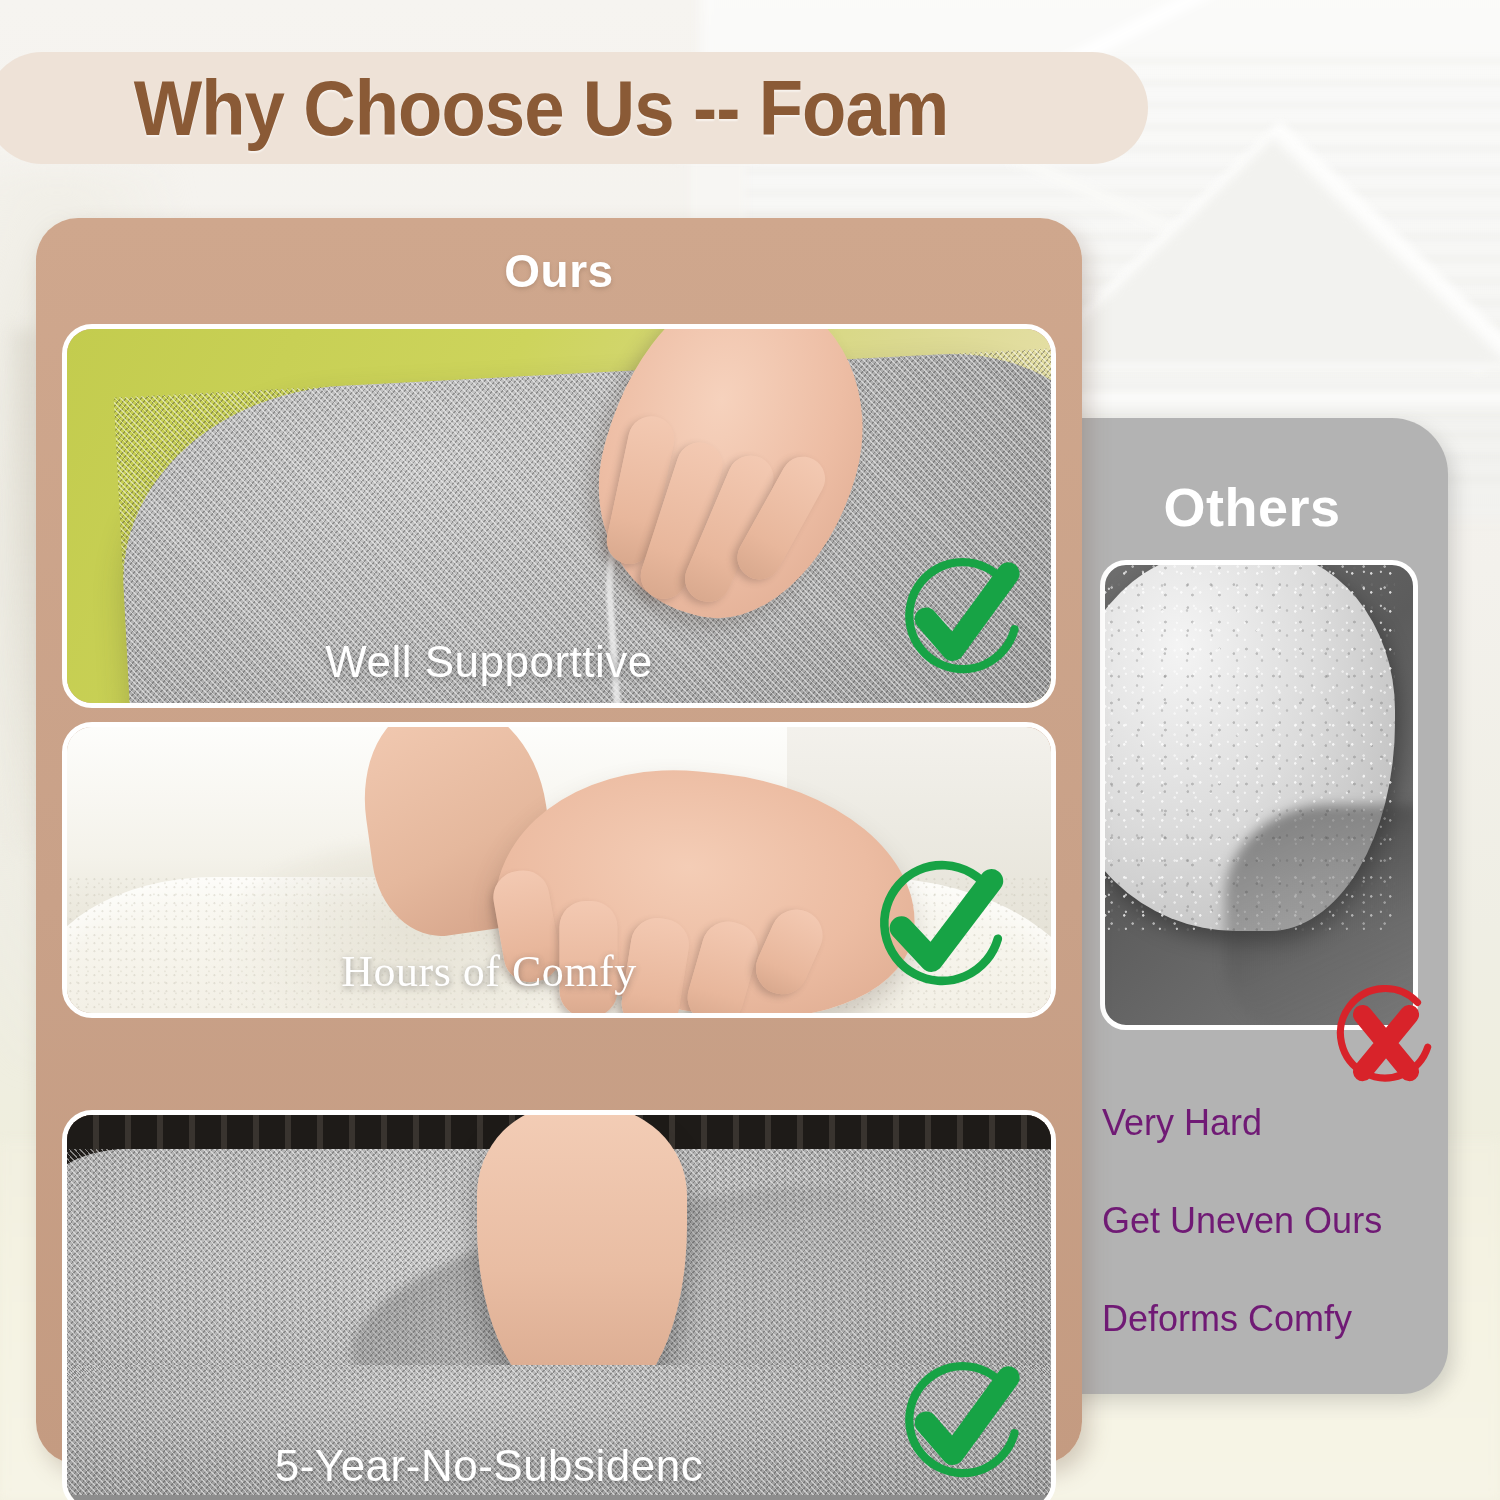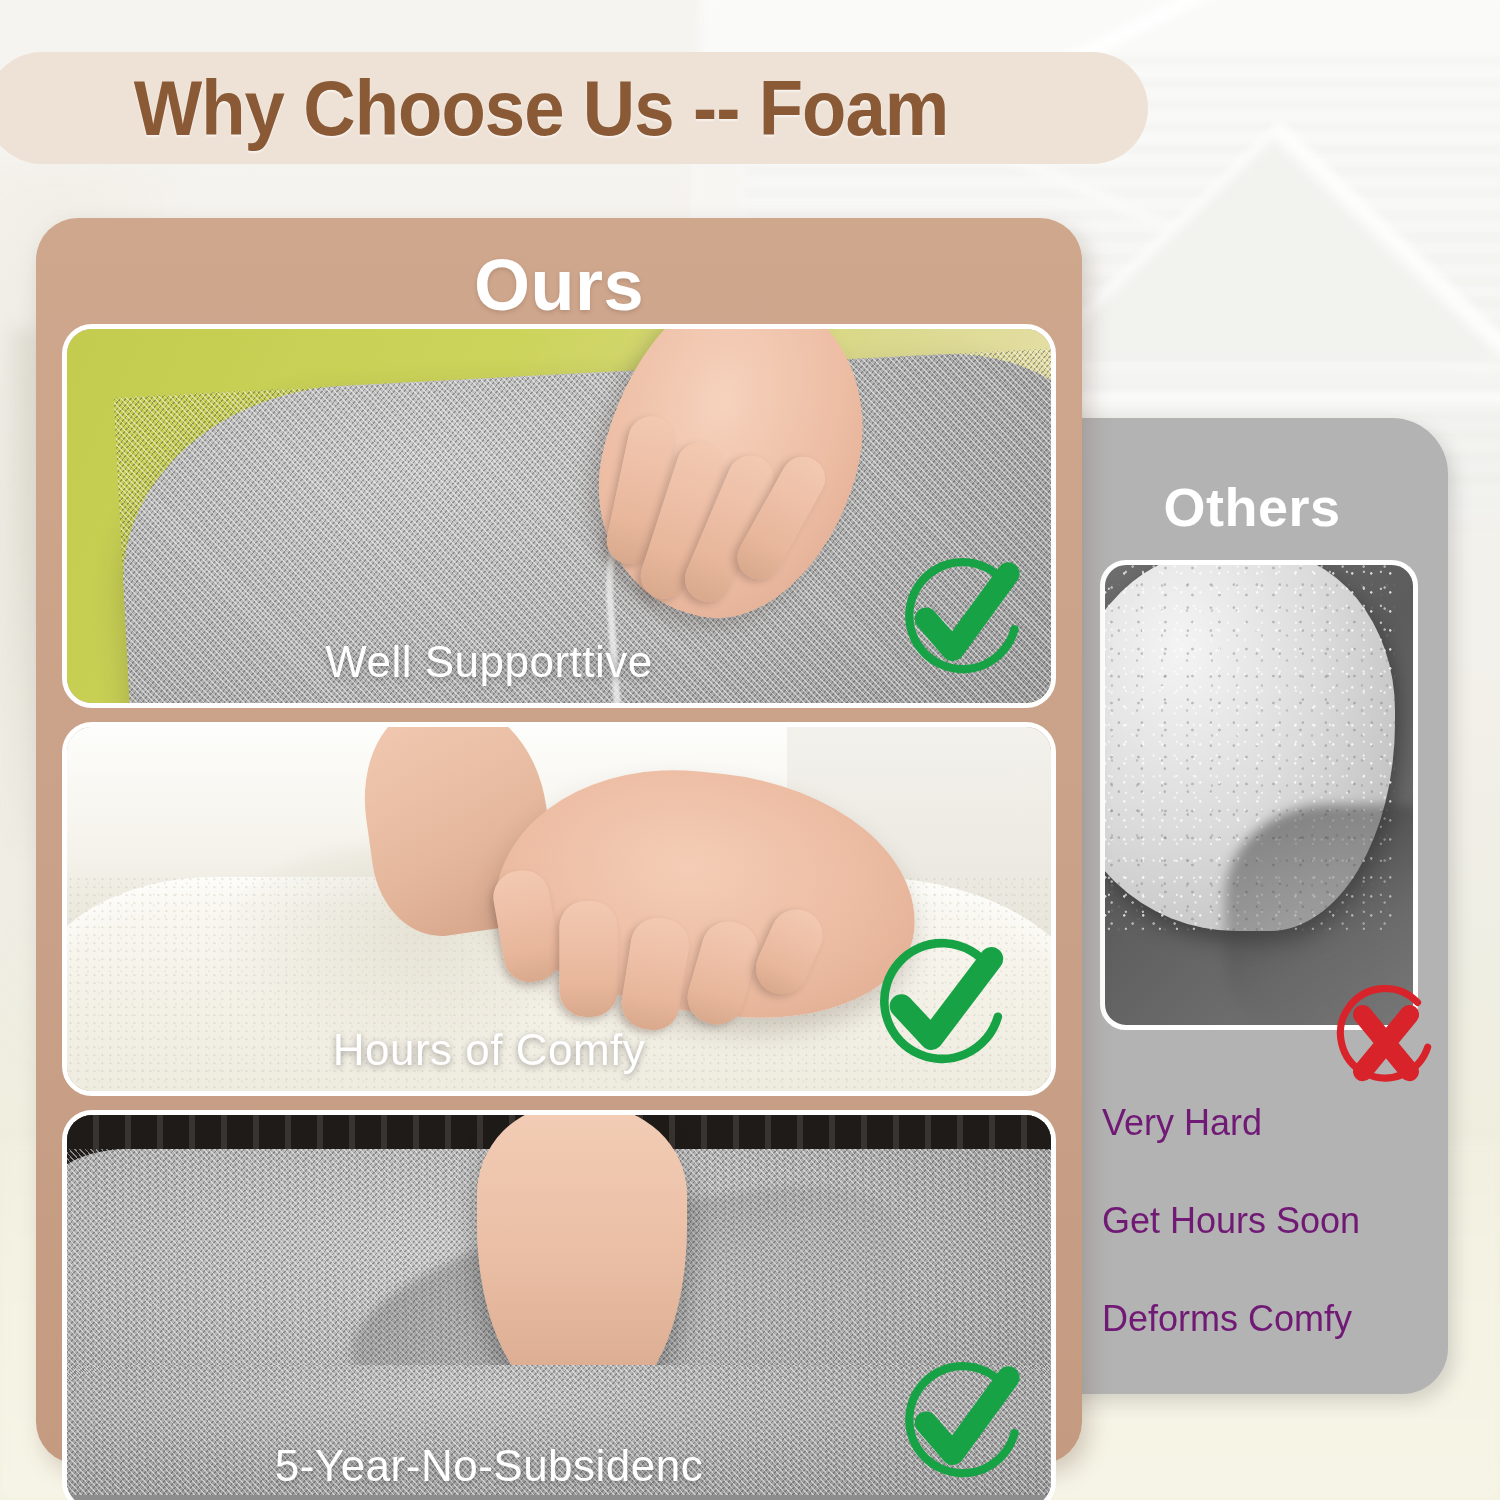--- a/index.html
+++ b/index.html
@@ -238,37 +238,37 @@
     width: 1046px; height: 1246px;
     background: linear-gradient(180deg, #cfa78d 0%, #c9a188 55%, #c49b81 100%);
     border-radius: 42px;
     box-shadow: 7px 10px 22px rgba(120,95,80,0.28);
   }
   .ours-title {
     position: absolute;
     left: 0; top: 26px;
     width: 100%;
     text-align: center;
-    font-size: 72px;
+    font-size: 46px;
     font-weight: bold;
     color: #ffffff;
     letter-spacing: 0.5px;
     text-shadow: 0 2px 4px rgba(130,100,80,0.35);
   }
 
   .photo-card {
     position: absolute;
     left: 26px;
     width: 994px;
     border-radius: 30px;
     border: 5px solid #ffffff;
     overflow: hidden;
   }
   .card1 { top: 106px; height: 384px; }
-  .card2 { top: 504px; height: 374px; }
+  .card2 { top: 504px; height: 296px; font-family: Liberation Serif, serif; }
   .card3 { top: 892px; height: 402px; }
 
   .card-caption {
     position: absolute;
     left: 0; bottom: 16px;
     width: 100%;
     text-align: center;
     font-size: 44px;
     color: #ffffff;
     letter-spacing: 0.5px;
@@ -465,21 +465,21 @@
 
   <div class="x-badge">
     <svg viewBox="0 0 120 120" width="122" height="122">
       <path d="M 92 22 A 44 44 0 1 0 102 66" fill="none" stroke="#d8232a" stroke-width="7" stroke-linecap="round"></path>
       <path d="M 38 34 L 84 90 M 84 34 L 38 90" stroke="#d8232a" stroke-width="19" stroke-linecap="round" fill="none"></path>
     </svg>
   </div>
 
   <div class="others-bullets">
     <div class="others-bullet">Very Hard</div>
-    <div class="others-bullet">Get Hours Soon</div>
+    <div class="others-bullet">Get Uneven Ours</div>
     <div class="others-bullet">Deforms Comfy</div>
   </div>
 </div>
 
 <div class="ours-panel">
   <div class="ours-title">Ours</div>
 
   <div class="photo-card card1">
     <div class="p1-bg"></div>
     <div class="p1-cushion">

